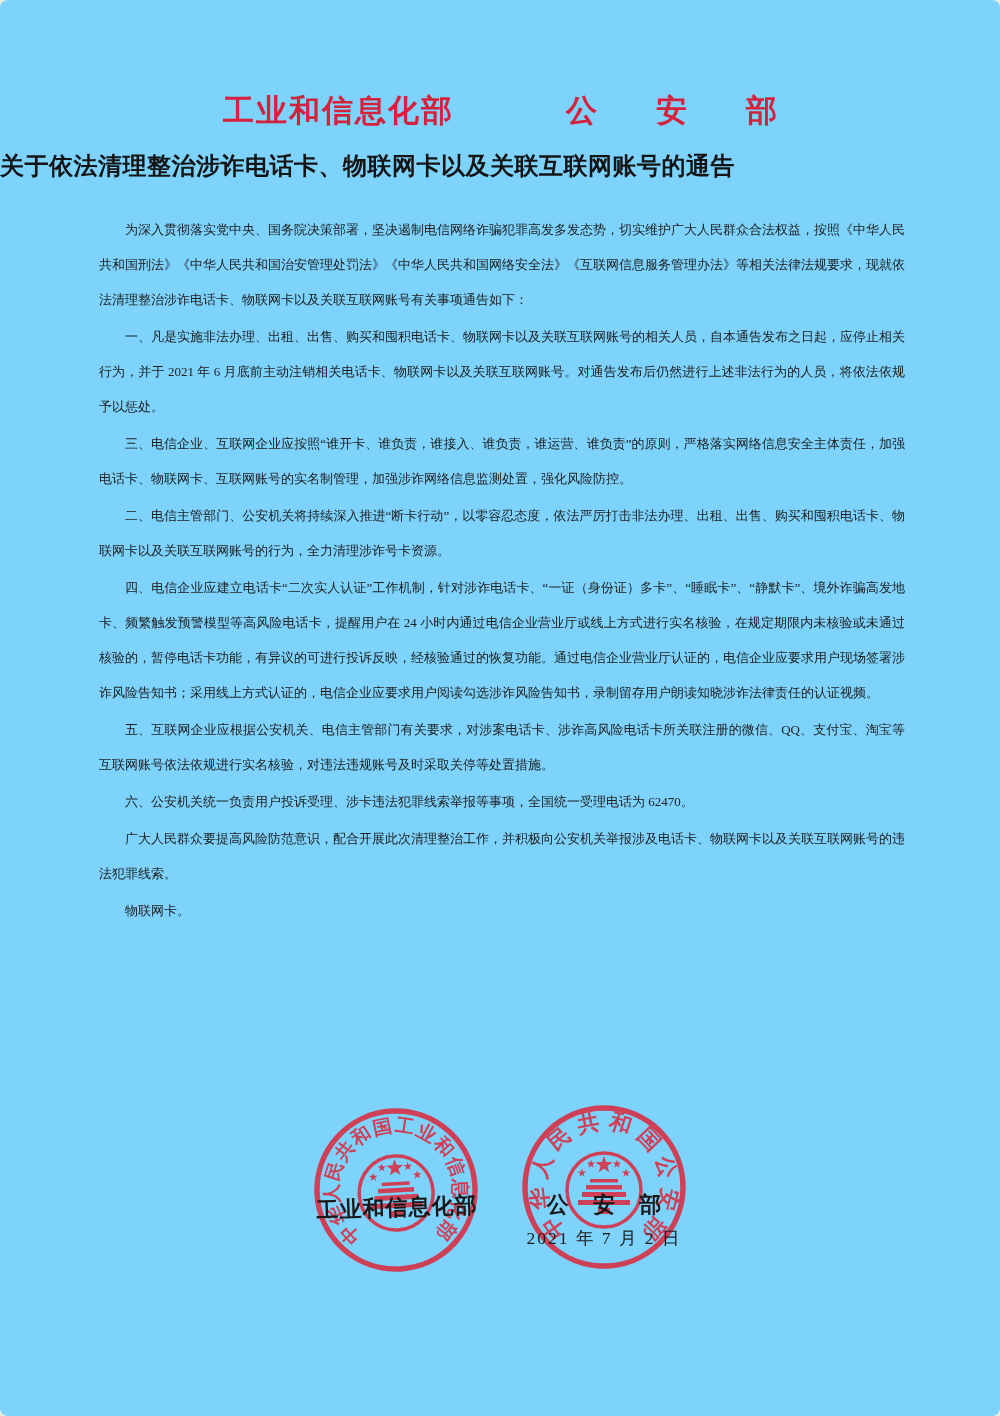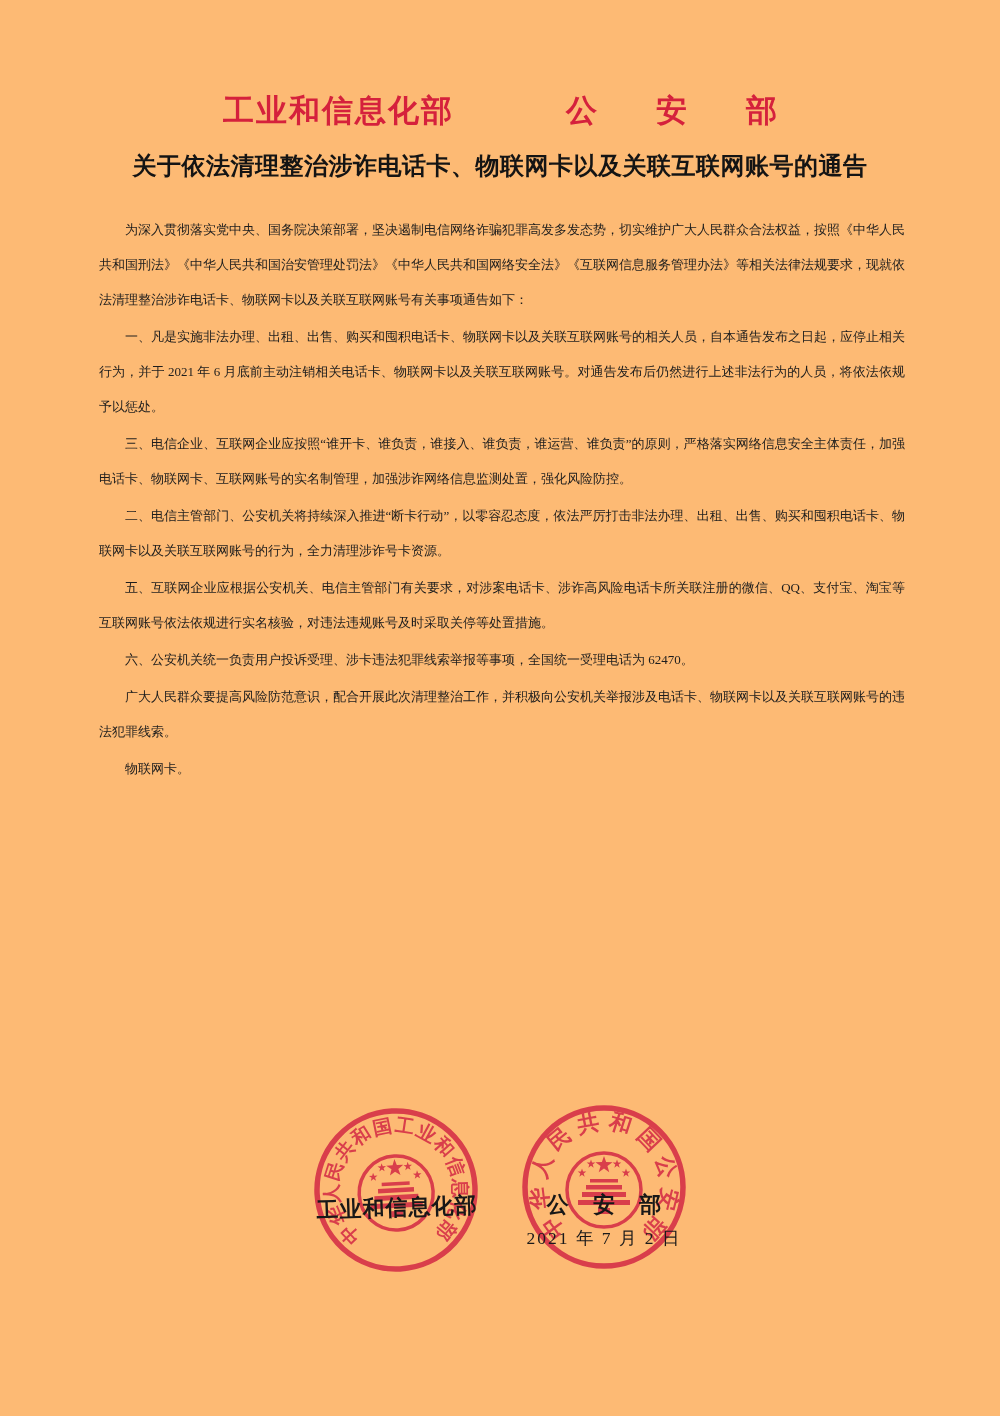--- a/index.html
+++ b/index.html
@@ -7,45 +7,45 @@
     --seal-red: #d63448;
     --ink: #1d1d1d;
   }
   * { margin: 0; padding: 0; box-sizing: border-box; }
   html, body { background: #e9e9e7; }
   .page {
     position: relative;
     width: 1000px;
     height: 1416px;
     margin: 0 auto;
-    background: #fdba74;
+    background: #7dd3fc;
     overflow: hidden;
     font-family: "Liberation Serif", "DejaVu Serif", serif;
     color: var(--ink);
+    border-radius: 8px;
   }
   .ministries {
     position: absolute;
     top: 90px; left: 0; right: 0;
     display: flex;
     justify-content: center;
     align-items: baseline;
     gap: 112px;
     color: var(--header-red);
     font-weight: bold;
     font-size: 31px;
     letter-spacing: 2px;
   }
   .ministry-right {
     letter-spacing: 1.9em;
     margin-right: -1.9em;
   }
   .doc-title {
     position: absolute;
     top: 150px; left: 0; right: 0;
-    text-align: center;
     font-size: 24px;
     font-weight: bold;
     color: #141414;
     letter-spacing: 0.5px;
   }
   .doc-body {
     position: absolute;
     top: 212px;
     left: 99px;
     width: 806px;
@@ -105,20 +105,21 @@
     <span class="ministry-right">公安部</span>
   </div>
 
   <h1 class="doc-title">关于依法清理整治涉诈电话卡、物联网卡以及关联互联网账号的通告</h1>
 
   <div class="doc-body">
     <p>为深入贯彻落实党中央、国务院决策部署，坚决遏制电信网络诈骗犯罪高发多发态势，切实维护广大人民群众合法权益，按照《中华人民共和国刑法》《中华人民共和国治安管理处罚法》《中华人民共和国网络安全法》《互联网信息服务管理办法》等相关法律法规要求，现就依法清理整治涉诈电话卡、物联网卡以及关联互联网账号有关事项通告如下：</p>
     <p>一、凡是实施非法办理、出租、出售、购买和囤积电话卡、物联网卡以及关联互联网账号的相关人员，自本通告发布之日起，应停止相关行为，并于 2021 年 6 月底前主动注销相关电话卡、物联网卡以及关联互联网账号。对通告发布后仍然进行上述非法行为的人员，将依法依规予以惩处。</p>
     <p>三、电信企业、互联网企业应按照“谁开卡、谁负责，谁接入、谁负责，谁运营、谁负责”的原则，严格落实网络信息安全主体责任，加强电话卡、物联网卡、互联网账号的实名制管理，加强涉诈网络信息监测处置，强化风险防控。</p>
     <p>二、电信主管部门、公安机关将持续深入推进“断卡行动”，以零容忍态度，依法严厉打击非法办理、出租、出售、购买和囤积电话卡、物联网卡以及关联互联网账号的行为，全力清理涉诈号卡资源。</p>
+    <p>四、电信企业应建立电话卡“二次实人认证”工作机制，针对涉诈电话卡、“一证（身份证）多卡”、“睡眠卡”、“静默卡”、境外诈骗高发地卡、频繁触发预警模型等高风险电话卡，提醒用户在 24 小时内通过电信企业营业厅或线上方式进行实名核验，在规定期限内未核验或未通过核验的，暂停电话卡功能，有异议的可进行投诉反映，经核验通过的恢复功能。通过电信企业营业厅认证的，电信企业应要求用户现场签署涉诈风险告知书；采用线上方式认证的，电信企业应要求用户阅读勾选涉诈风险告知书，录制留存用户朗读知晓涉诈法律责任的认证视频。</p>
     <p>五、互联网企业应根据公安机关、电信主管部门有关要求，对涉案电话卡、涉诈高风险电话卡所关联注册的微信、QQ、支付宝、淘宝等互联网账号依法依规进行实名核验，对违法违规账号及时采取关停等处置措施。</p>
     <p>六、公安机关统一负责用户投诉受理、涉卡违法犯罪线索举报等事项，全国统一受理电话为 62470。</p>
     <p>广大人民群众要提高风险防范意识，配合开展此次清理整治工作，并积极向公安机关举报涉及电话卡、物联网卡以及关联互联网账号的违法犯罪线索。</p>
     <p>物联网卡。</p>
   </div>
 
   <div class="seals-area">
 
     <div class="seal seal-left">
       <svg viewBox="0 0 170 170" width="170" height="170" xmlns="http://www.w3.org/2000/svg">

